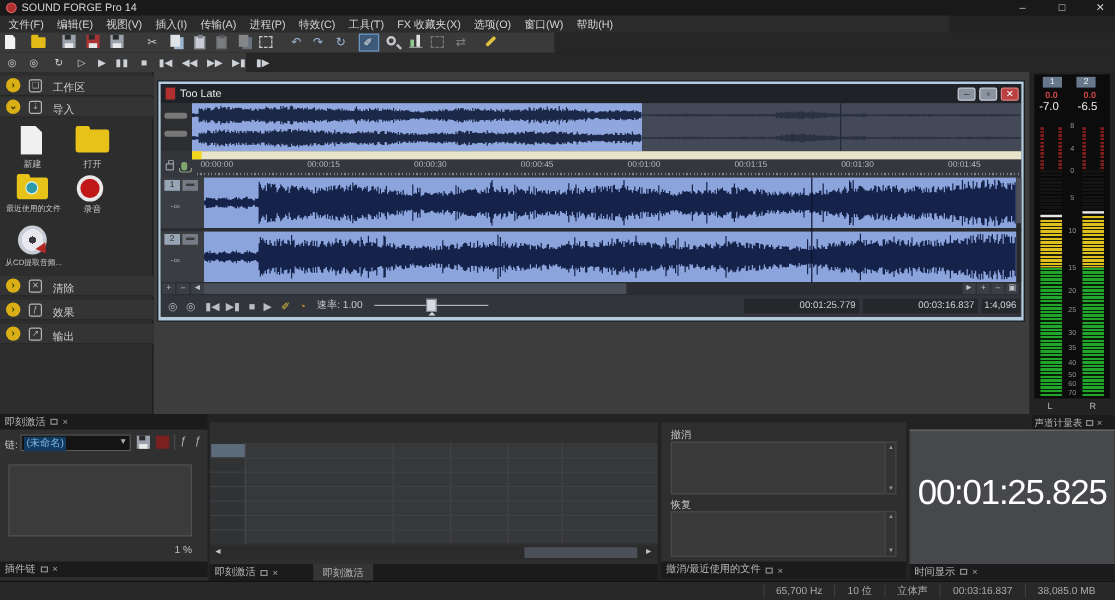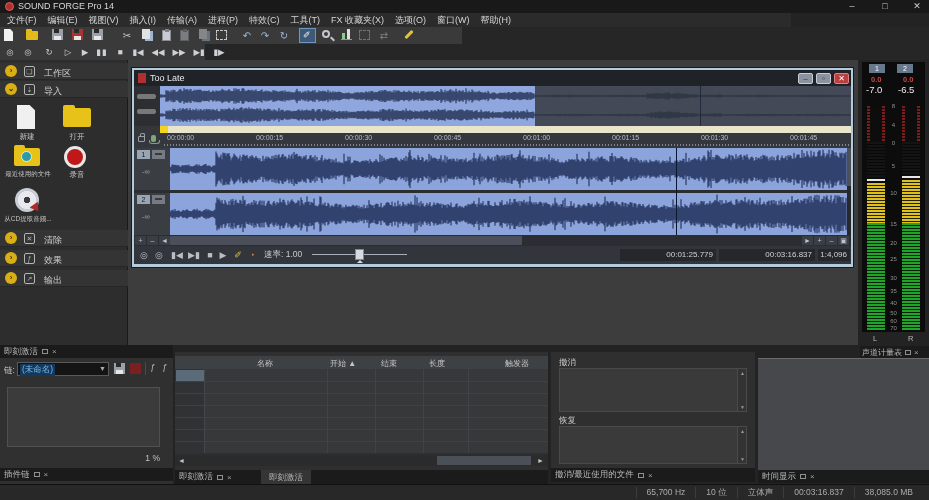--- a/index.html
+++ b/index.html
@@ -430,27 +430,20 @@
     <div class="abs" id="pluglist"></div>
     <div class="abs" id="plugpct">1 %</div>
     <div class="panel-hdr" style="left:0;top:123px;width:173px">
       <span>插件链</span>
         <span class="hbox"></span>
         <span class="hx">×</span>
     </div>
   </div>
 
   <div class="abs" id="regionpanel">
-    <div class="abs" id="reghdr">
-      <div class="rcol" style="left:82px">名称</div>
-      <div class="rcol" style="left:155px">开始 ▲</div>
-      <div class="rcol" style="left:206px">结束</div>
-      <div class="rcol" style="left:254px">长度</div>
-      <div class="rcol" style="left:330px">触发器</div>
-    </div>
     <div class="abs" id="reggrid">
       <div class="abs" id="regnarrow">
           <div class="abs" id="regselcell"></div>
         </div>
       <div class="vline" style="left:152px"></div>
       <div class="vline" style="left:200px"></div>
       <div class="vline" style="left:248px"></div>
       <div class="vline" style="left:293px"></div>
       <div class="hline" style="top:12px"></div>
         <div class="hline" style="top:24px"></div>
@@ -488,20 +481,21 @@
         </div>
     </div>
     <div class="panel-hdr" id="histtabs">
       <span>撤消/最近使用的文件</span>
         <span class="hbox"></span>
         <span class="hx">×</span>
     </div>
   </div>
 
   <div class="abs" id="timepanel">
+    <div class="abs" id="bigtime">00:01:25.825</div>
     <div class="panel-hdr" id="timetabs">
       <span>时间显示</span>
         <span class="hbox"></span>
         <span class="hx">×</span>
     </div>
   </div>
 
   <div class="abs" id="statusbar">
     <div>65,700 Hz</div>
     <div>10 位</div>

